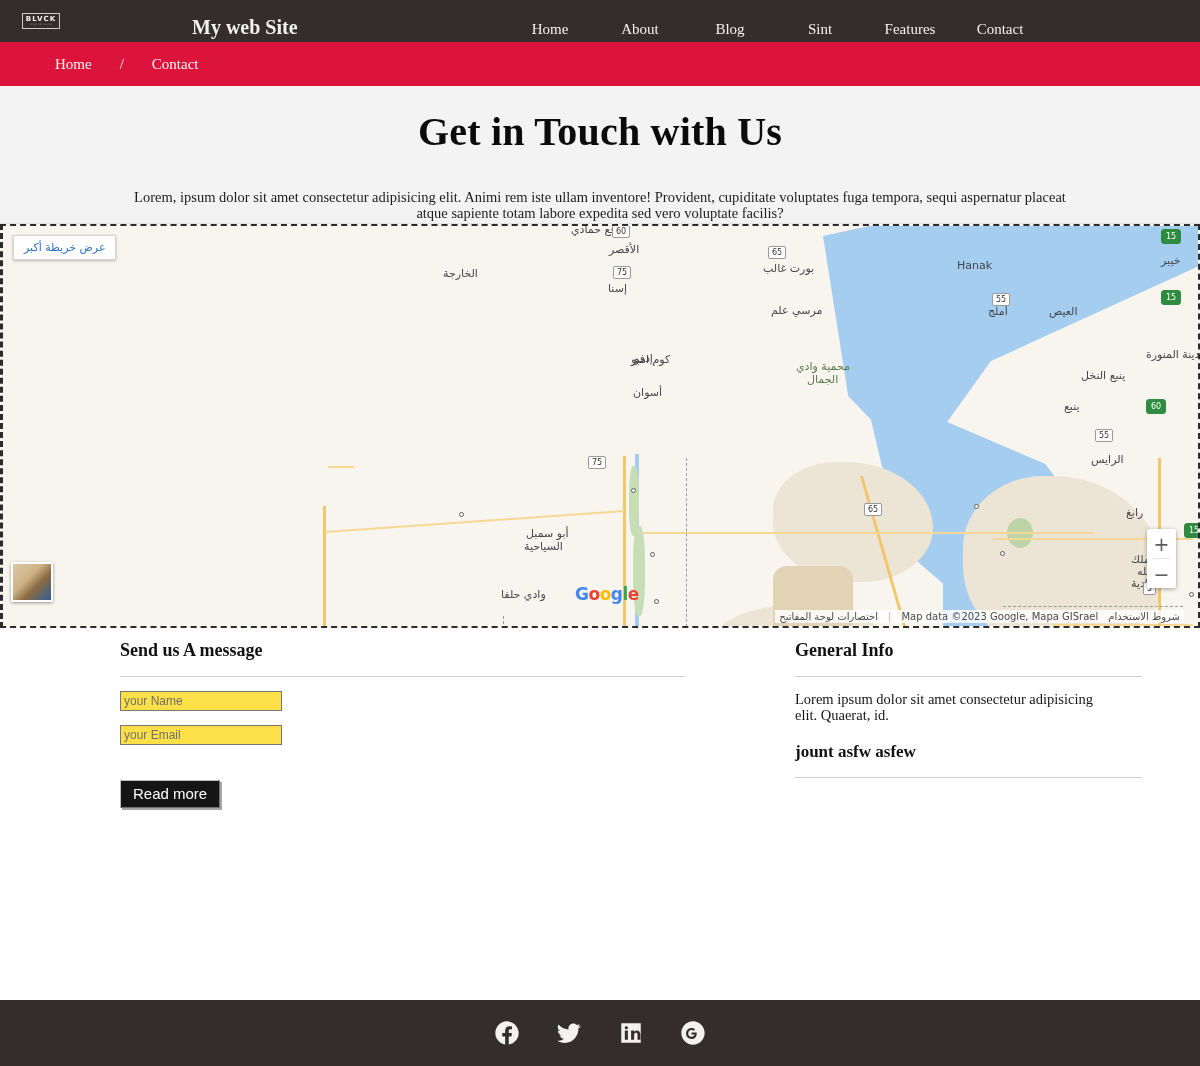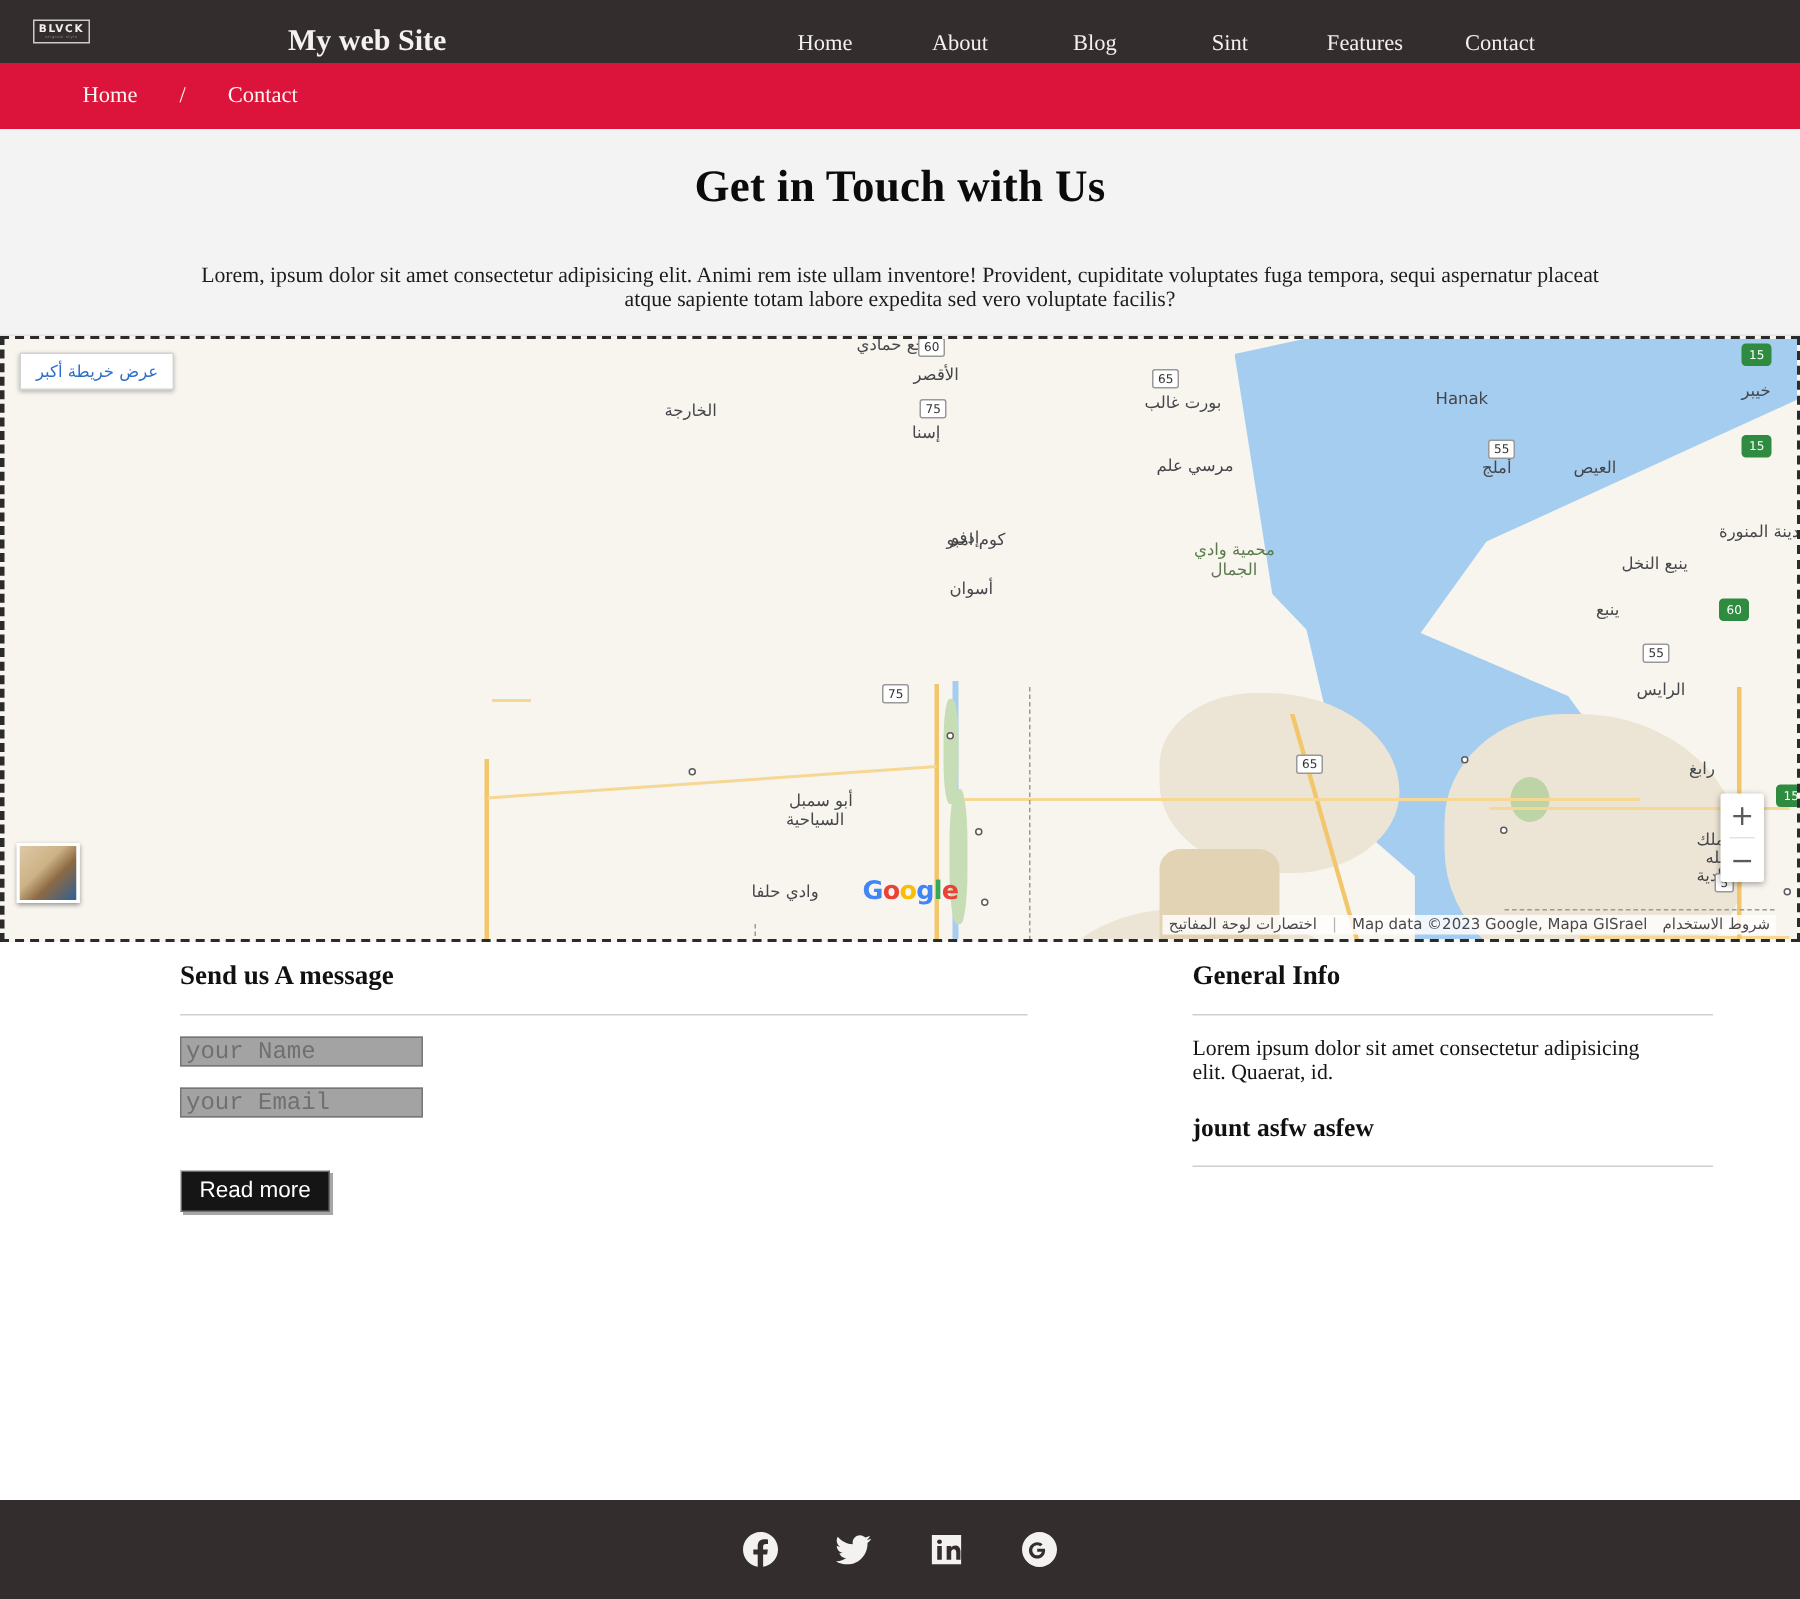--- a/index.html
+++ b/index.html
@@ -89,21 +89,21 @@
   
   .hero {
     background: #f3f3f3;
     border-bottom: 1px solid #e3e3e3;
     padding: 22px 0 16px;
     height: 138px;
   }
   .hero h1 {
     margin: 0;
     text-align: center;
-    font-size: 30px;
+    font-size: 40px;
     font-weight: bold;
     color: #0b0b0b;
     letter-spacing: .2px;
   }
   .hero p {
     margin: 34px auto 0;
     width: 945px;
     text-align: center;
     font-size: 14.5px;
     line-height: 1.12;
@@ -255,24 +255,24 @@
   .col-left hr.rule { width: 565px; }
   .col-right hr.rule { width: 347px; }
 
   input.txt {
     display: block;
     width: 162px;
     height: 20px;
     padding: 1px 3px;
     margin-bottom: 14px;
     border: 1px solid #767676;
-    font-family: Liberation Mono, monospace;
-    font-size: 16px;
+    font-family: Liberation Sans, sans-serif;
+    font-size: 12px;
     color: #000;
-    background: #a3a3a3;
+    background: #fde047;
     border-radius: 0;
   }
   input.txt::placeholder { color: #707070; opacity: 1; }
   textarea.msg {
     display: block;
     width: 583px;
     height: 162px;
     padding: 4px 4px;
     border: 1px solid #767676;
     font-family: "DejaVu Sans Mono", monospace;

